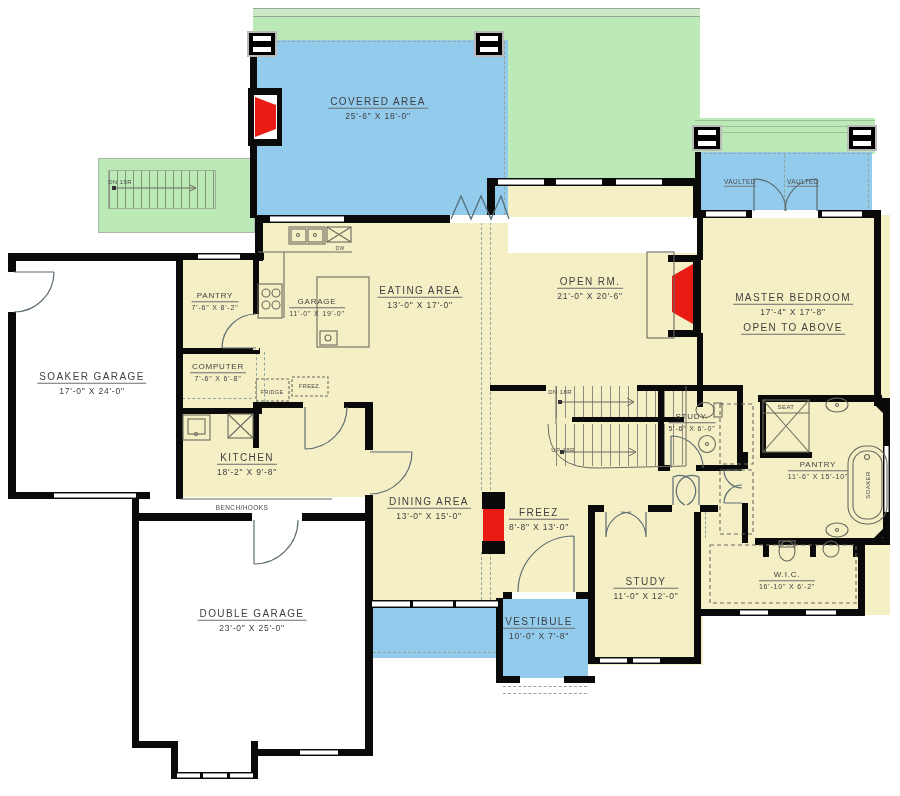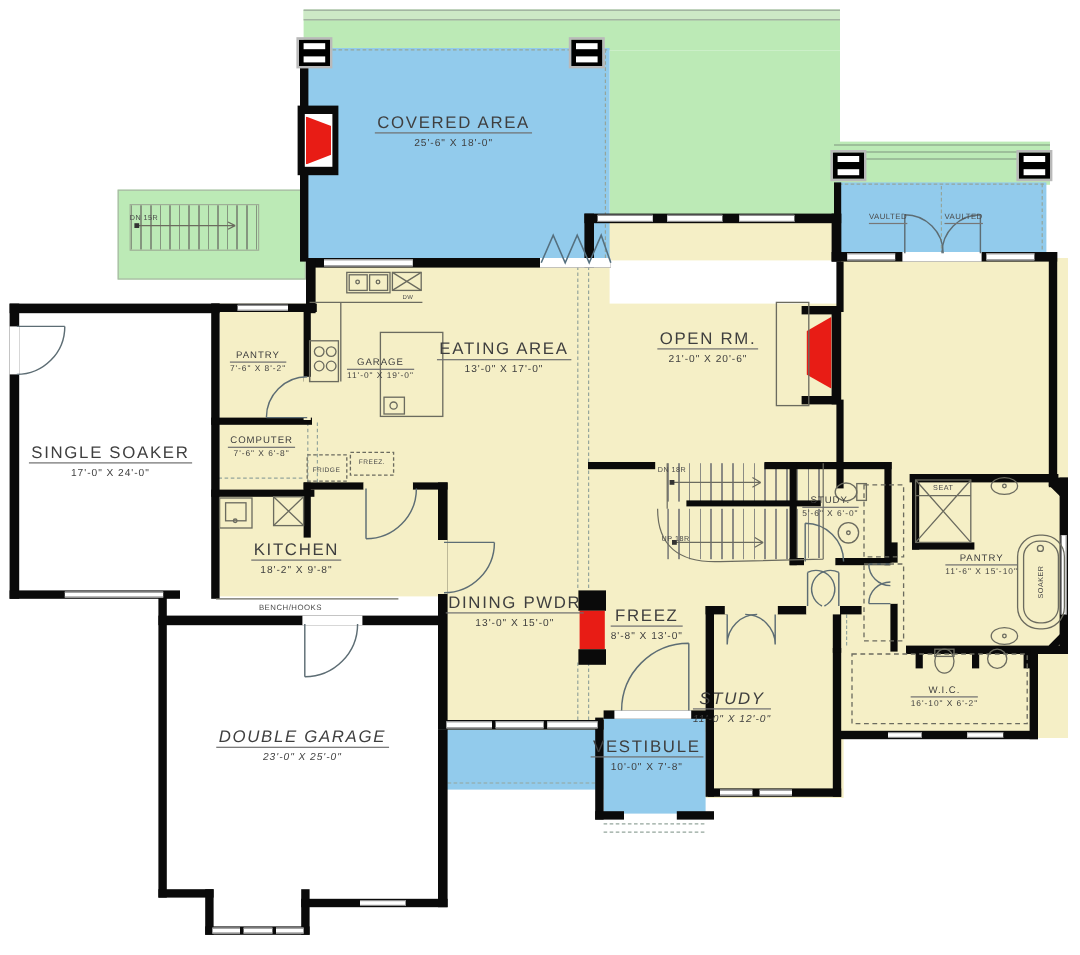--- a/index.html
+++ b/index.html
@@ -12,21 +12,21 @@
   .white{position:absolute;background:#ffffff;}
   .win{position:absolute;background:#fff;border-top:1.5px solid #8e8e8e;border-bottom:1.5px solid #8e8e8e;box-sizing:border-box;}
   .winv{position:absolute;background:#fff;border-left:1.5px solid #8e8e8e;border-right:1.5px solid #8e8e8e;box-sizing:border-box;}
   .gap{position:absolute;background:#fff;}
   .gapf{position:absolute;background:#f5efc6;}
   .dh{position:absolute;border-top:1.4px dashed #94a59c;}
   .dv{position:absolute;border-left:1.4px dashed #94a59c;}
   .st{position:absolute;background:repeating-linear-gradient(90deg,#8b8b84 0 1.4px,transparent 1.4px 9px);}
   .st2{position:absolute;background:repeating-linear-gradient(90deg,#85967f 0 1.4px,transparent 1.4px 8px);border:1px solid #9eae97;}
   .lbl{position:absolute;transform:translate(-50%,-50%);text-align:center;color:#3f3f3f;white-space:nowrap;z-index:30;}
-  .lbl .nm{font-size:14px;letter-spacing:1.4px;border-bottom:1px solid #6e6e6e;padding:0 2px 1px 2px;}
+  .lbl .nm{font-size:10px;letter-spacing:1.4px;border-bottom:1px solid #6e6e6e;padding:0 2px 1px 2px;}
   .lbl .dm{font-size:8.5px;letter-spacing:.8px;margin-top:1.5px;}
   .lbl.sm .nm{font-size:8px;letter-spacing:.8px;}
   .lbl.sm .dm{font-size:7px;}
   .tl{position:absolute;transform:translate(-50%,-50%);font-size:6.5px;letter-spacing:.4px;color:#4a4a4a;white-space:nowrap;z-index:30;}
   .tl.u{border-bottom:1px solid #777;padding-bottom:.5px;}
   .rot{transform:translate(-50%,-50%) rotate(-90deg);}
   .col{position:absolute;width:26px;height:22px;background:#000;outline:2px solid #b9b9b9;z-index:25;}
   .col i{position:absolute;left:4px;right:4px;height:5px;background:#fff;}
   .col i.a{top:3px;} .col i.b{bottom:3px;}
   .red{position:absolute;background:#e81c15;}
@@ -288,68 +288,73 @@
   <div class="col" style="left:849px;top:127px;">
       <i class="a"></i>
       <i class="b"></i>
     </div>
 
   <div class="lbl" style="left:378px;top:108px;">
     <div class="nm">COVERED  AREA</div>
       <div class="dm">25'-6" X  18'-0"</div>
   </div>
   <div class="lbl" style="left:92px;top:383px;">
-    <div class="nm">SINGLE SOAKER</div>
+    <div class="nm">SOAKER GARAGE</div>
       <div class="dm">17'-0" X 24'-0"</div>
   </div>
   <div class="lbl sm" style="left:215px;top:301px;">
     <div class="nm">PANTRY</div>
       <div class="dm">7'-6" X 8'-2"</div>
   </div>
   <div class="lbl sm" style="left:317px;top:307px;">
     <div class="nm">GARAGE</div>
       <div class="dm">11'-0" X 19'-0"</div>
   </div>
   <div class="lbl" style="left:420px;top:297px;">
     <div class="nm">EATING AREA</div>
       <div class="dm">13'-0" X 17'-0"</div>
   </div>
   <div class="lbl" style="left:590px;top:288px;">
     <div class="nm">OPEN RM.</div>
       <div class="dm">21'-0" X 20'-6"</div>
   </div>
+  <div class="lbl" style="left:793px;top:313px;">
+    <div class="nm">MASTER BEDROOM</div>
+    <div class="dm">17'-4" X 17'-8"</div>
+    <div class="nm" style="margin-top:3px;display:inline-block;">OPEN TO ABOVE</div>
+  </div>
   <div class="lbl sm" style="left:218px;top:372px;">
     <div class="nm">COMPUTER</div>
       <div class="dm">7'-6" X 6'-8"</div>
   </div>
   <div class="lbl" style="left:247px;top:464px;">
     <div class="nm">KITCHEN</div>
       <div class="dm">18'-2" X 9'-8"</div>
   </div>
   <div class="lbl sm" style="left:692px;top:422px;">
     <div class="nm">STUDY.</div>
       <div class="dm">5'-6" X 6'-0"</div>
   </div>
   <div class="lbl sm" style="left:818px;top:470px;">
     <div class="nm">PANTRY</div>
       <div class="dm">11'-6" X 15'-10"</div>
   </div>
   <div class="lbl" style="left:429px;top:508px;">
-    <div class="nm">DINING PWDR</div>
+    <div class="nm">DINING AREA</div>
       <div class="dm">13'-0" X 15'-0"</div>
   </div>
   <div class="lbl" style="left:539px;top:519px;">
     <div class="nm">FREEZ</div>
       <div class="dm">8'-8" X 13'-0"</div>
   </div>
-  <div class="lbl" style="left:252px;top:620px;font-style:italic;">
+  <div class="lbl" style="left:252px;top:620px;">
     <div class="nm">DOUBLE GARAGE</div>
       <div class="dm">23'-0" X 25'-0"</div>
   </div>
-  <div class="lbl" style="left:610px;top:588px;font-style:italic;">
+  <div class="lbl" style="left:646px;top:588px;">
     <div class="nm">STUDY</div>
       <div class="dm">11'-0" X 12'-0"</div>
   </div>
   <div class="lbl" style="left:539px;top:628px;">
     <div class="nm">VESTIBULE</div>
       <div class="dm">10'-0" X 7'-8"</div>
   </div>
   <div class="lbl sm" style="left:787px;top:580px;">
     <div class="nm">W.I.C.</div>
       <div class="dm">16'-10" X 6'-2"</div>

